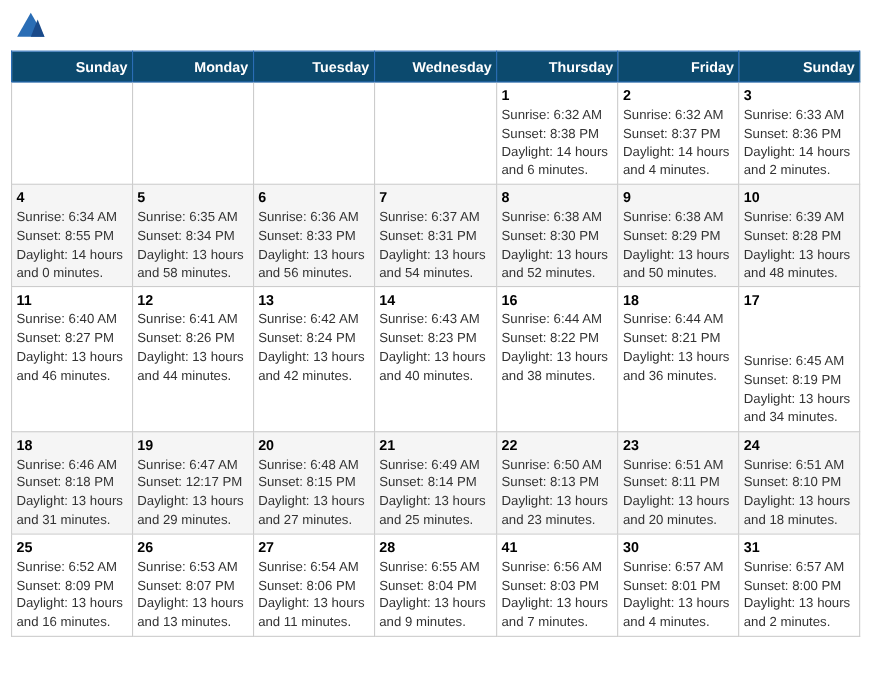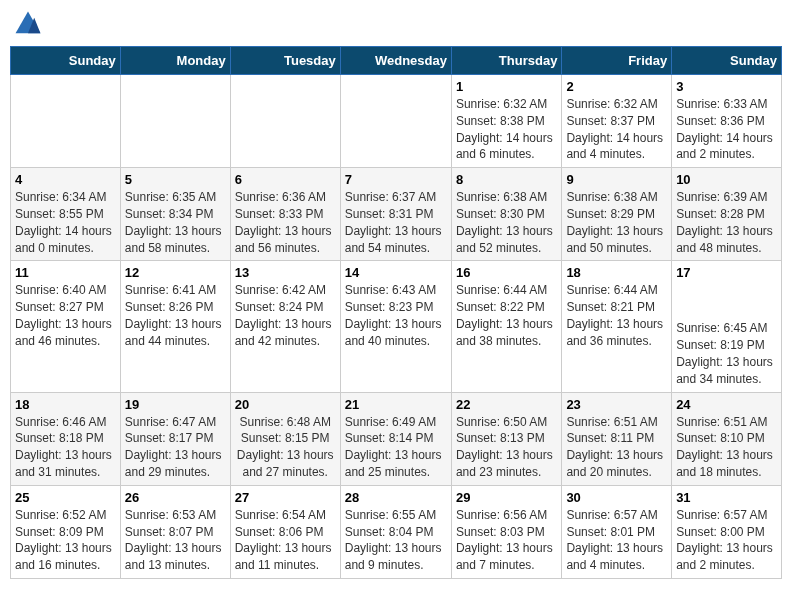--- a/index.html
+++ b/index.html
@@ -238,26 +238,26 @@
       <tr>
         <td>
           <span class="day-number">18</span>
           <div class="day-info" style="white-space: pre-line;">Sunrise: 6:46 AM
 Sunset: 8:18 PM
 Daylight: 13 hours and 31 minutes.</div>
         </td>
         <td>
           <span class="day-number">19</span>
           <div class="day-info" style="white-space: pre-line;">Sunrise: 6:47 AM
-Sunset: 8:17 PM
+Sunset: 12:17 PM
 Daylight: 13 hours and 29 minutes.</div>
         </td>
         <td>
           <span class="day-number">20</span>
-          <div class="day-info" style="white-space: pre-line; text-align: center;">Sunrise: 6:48 AM
+          <div class="day-info" style="white-space: pre-line;">Sunrise: 6:48 AM
 Sunset: 8:15 PM
 Daylight: 13 hours and 27 minutes.</div>
         </td>
         <td>
           <span class="day-number">21</span>
           <div class="day-info" style="white-space: pre-line;">Sunrise: 6:49 AM
 Sunset: 8:14 PM
 Daylight: 13 hours and 25 minutes.</div>
         </td>
         <td>
@@ -298,21 +298,21 @@
 Sunset: 8:06 PM
 Daylight: 13 hours and 11 minutes.</div>
         </td>
         <td>
           <span class="day-number">28</span>
           <div class="day-info" style="white-space: pre-line;">Sunrise: 6:55 AM
 Sunset: 8:04 PM
 Daylight: 13 hours and 9 minutes.</div>
         </td>
         <td>
-          <span class="day-number">29</span>
+          <span class="day-number">41</span>
           <div class="day-info" style="white-space: pre-line;">Sunrise: 6:56 AM
 Sunset: 8:03 PM
 Daylight: 13 hours and 7 minutes.</div>
         </td>
         <td>
           <span class="day-number">30</span>
           <div class="day-info" style="white-space: pre-line;">Sunrise: 6:57 AM
 Sunset: 8:01 PM
 Daylight: 13 hours and 4 minutes.</div>
         </td>

